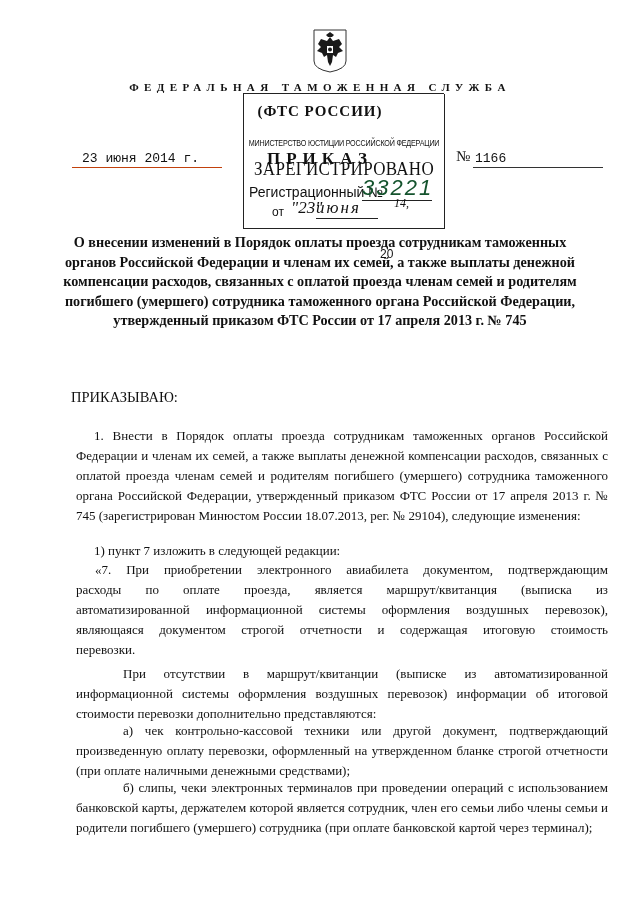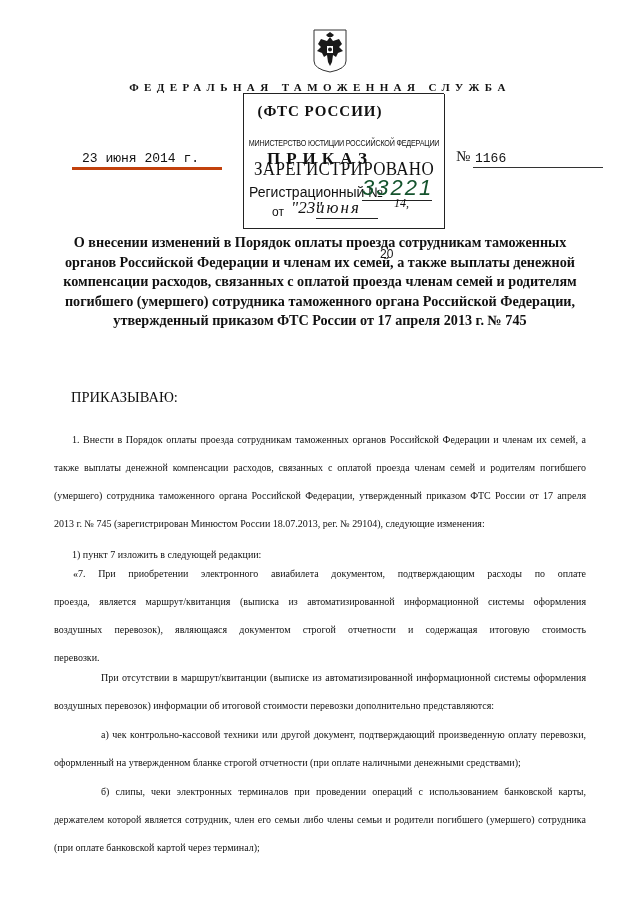--- a/index.html
+++ b/index.html
@@ -9,21 +9,21 @@
   .mono { font-family: "Liberation Mono", "DejaVu Sans Mono", monospace; }
   .sans { font-family: "Liberation Sans", "DejaVu Sans", sans-serif; }
 
   
   #emblem { left: 313px; top: 29px; width: 34px; height: 44px; }
 
   #agency { left: 0; width: 640px; top: 81px; text-align: center; font-weight: bold; font-size: 11px; letter-spacing: 5.4px; }
   #agency-short { left: 0; width: 640px; top: 103px; text-align: center; font-weight: bold; font-size: 15px; letter-spacing: 1px; }
   #order-word { left: 0; width: 640px; top: 129px; text-align: center; font-weight: bold; font-size: 17px; letter-spacing: 6px; margin-top: 20px; }
 
-  #date-field { left: 72px; top: 151px; width: 150px; height: 16px; border-bottom: 3px solid #c2410c; font-size: 13px; }
+  #date-field { left: 72px; top: 151px; width: 150px; height: 16px; border-bottom: 1px solid #c2410c; font-size: 13px; }
   #date-field span { position: absolute; left: 10px; bottom: 1px; }
   #num-label { left: 456px; top: 148px; font-size: 15px; }
   #num-field { left: 473px; top: 151px; width: 130px; height: 16px; border-bottom: 1px solid #333; font-size: 13px; }
   #num-field span { position: absolute; left: 2px; bottom: 1px; }
 
   
   #stamp { left: 243px; top: 94px; width: 200px; height: 134px; border: 1.5px solid #222; border-top: none; background: transparent; }
   #stamp-topline { left: 243px; top: 93px; width: 201px; height: 0; border-top: 1.5px solid #222; }
   #stamp-ministry { left: 243px; top: 138px; width: 202px; text-align: center; font-size: 7.2px; letter-spacing: -0.2px; transform: scaleY(1.3); }
   #stamp-registered { left: 243px; top: 159px; width: 202px; text-align: center; font-size: 17px; font-weight: normal; letter-spacing: 0.3px; transform: scaleY(1.15); }
@@ -32,21 +32,21 @@
   #stamp-date-prefix { left: 272px; top: 205px; font-size: 12px; }
   #stamp-date-day { left: 291px; top: 198px; font-size: 17px; font-style: italic; }
   #stamp-date-month { left: 316px; top: 198px; font-size: 17px; font-style: italic; border-bottom: 1px solid #222; width: 62px; letter-spacing: 2px; }
   #stamp-date-year { left: 380px; top: 203px; font-size: 12px; margin-top: 44px; }
   #stamp-date-year-hand { left: 394px; top: 196px; font-size: 12px; font-style: italic; }
 
   #title { left: 62px; width: 516px; top: 233px; text-align: center; font-weight: bold; font-size: 14.2px; line-height: 19.6px; }
 
   #orders { left: 71px; top: 389px; font-size: 14.5px; }
 
-  .para { position: absolute; left: 54px; width: 532px; font-size: 10px; line-height: 28px; text-align: justify; text-align-last: auto; }
+  .para { position: absolute; left: 76px; width: 532px; font-size: 13px; line-height: 20px; text-align: justify; text-align-last: auto; }
   .para.lastline-left { text-align-last: left; }
   #p1 { top: 426px; text-indent: 18px; }
   #p2 { top: 541px; text-indent: 18px; }
   #p3 { top: 560px; text-indent: 19px; word-spacing: 6px; }
   #p4 { top: 664px; text-indent: 47px; }
   #p5 { top: 721px; text-indent: 47px; }
   #p6 { top: 778px; text-indent: 47px; }
 </style>
 </head>
 <body>

